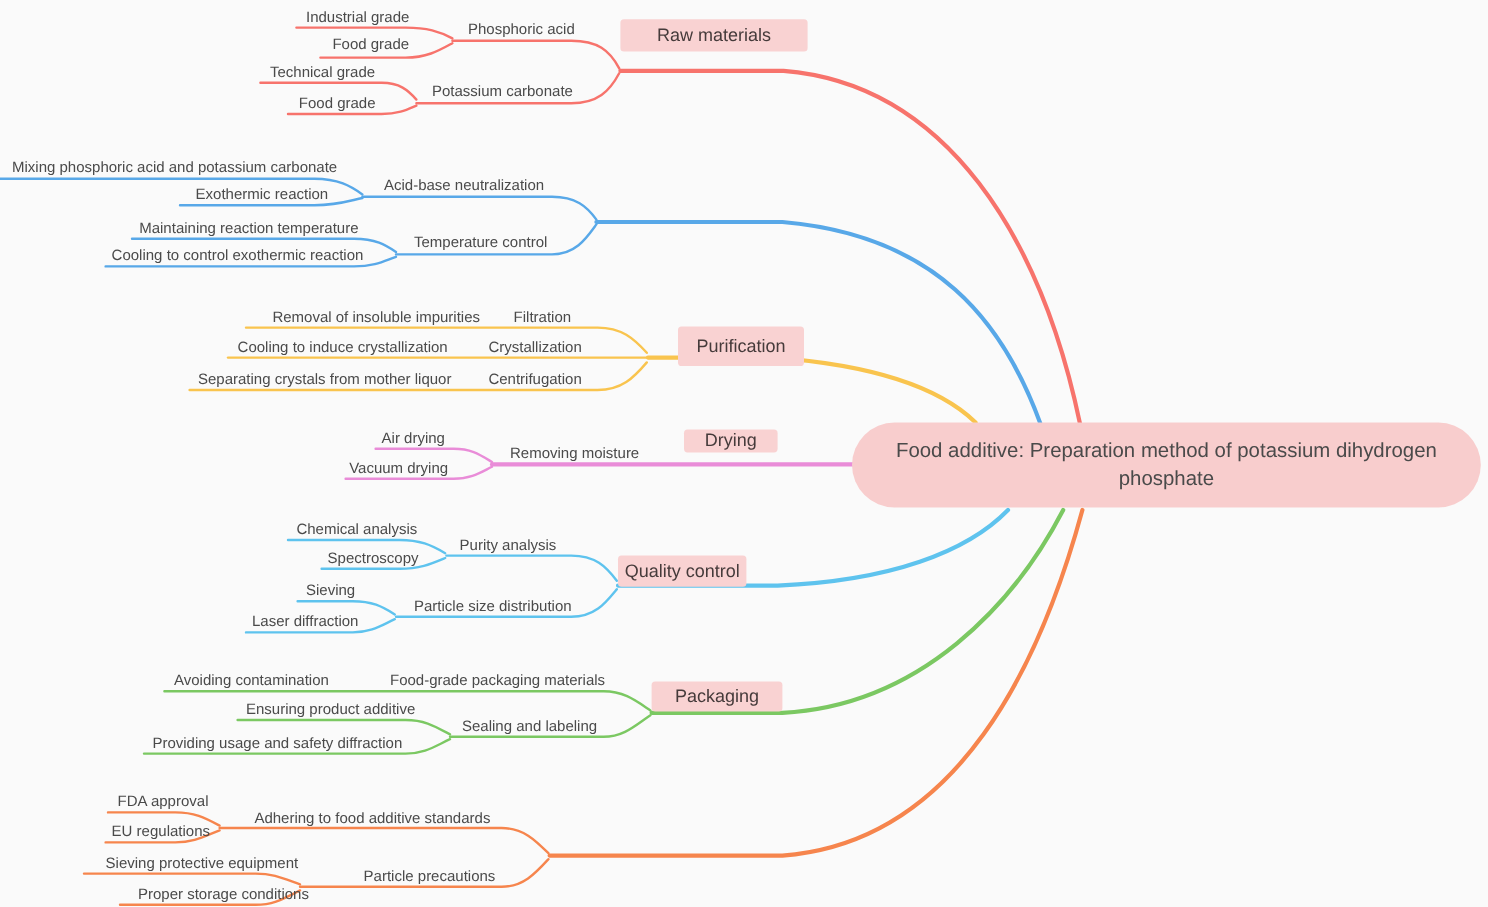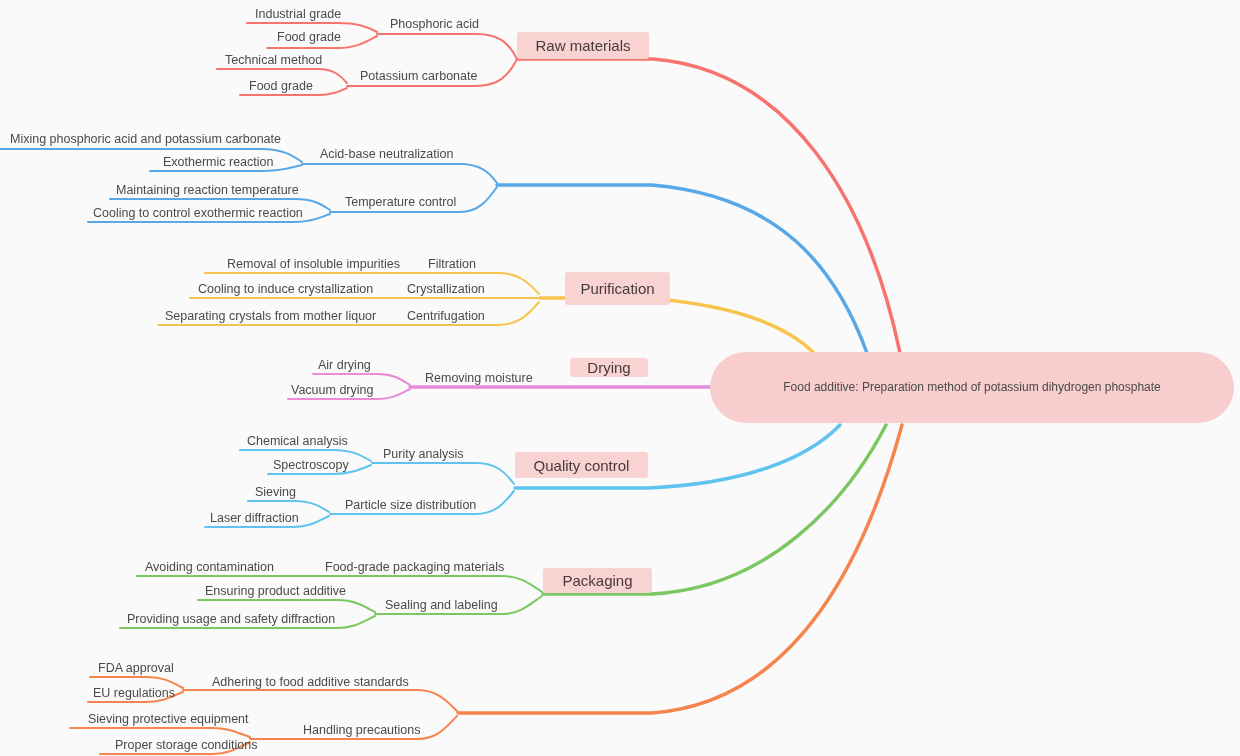--- a/index.html
+++ b/index.html
@@ -19,21 +19,21 @@
   }
   .topic{
     position:absolute;background:#F9D2D2;border-radius:3px;
     display:flex;align-items:center;justify-content:center;
     font-size:15px;color:#463b3b;white-space:nowrap;cursor:default;
   }
   .root{
     position:absolute;left:710px;top:352px;width:524px;height:71px;
     background:#F8CDCD;border-radius:36px;
     display:flex;align-items:center;justify-content:center;text-align:center;
-    font-size:12px;color:#4a4a4a;line-height:1.35;padding:0 30px;
+    font-size:17px;color:#4a4a4a;line-height:1.35;padding:0 30px;
     box-sizing:border-box;cursor:default;
   }
 </style>
 </head>
 <body>
 
 <div id="stage">
 
   <svg class="connectors" width="1240" height="756" viewBox="0 0 1240 756">
 
@@ -81,24 +81,24 @@
     <path class="sub" d="M 90 677 H 146 C 162 677 170 681 183 688" stroke="#F6854D"></path>
     <path class="sub" d="M 88 702 H 146 C 162 702 170 697 183 692" stroke="#F6854D"></path>
     <path class="sub" d="M 250 739 H 418 C 436 739 446 728 457 716" stroke="#F6854D"></path>
     <path class="sub" d="M 70 728 H 213 C 228 728 236 732 250 737" stroke="#F6854D"></path>
     <path class="sub" d="M 100 754 H 213 C 228 754 236 749 250 742" stroke="#F6854D"></path>
   </svg>
 
   <div class="leaf" style="left:255px;top:8px">Industrial grade</div>
   <div class="leaf" style="left:277px;top:31px">Food grade</div>
   <div class="leaf" style="left:390px;top:18px">Phosphoric acid</div>
-  <div class="leaf" style="left:225px;top:54px">Technical method</div>
+  <div class="leaf" style="left:225px;top:54px">Technical grade</div>
   <div class="leaf" style="left:249px;top:80px">Food grade</div>
   <div class="leaf" style="left:360px;top:70px">Potassium carbonate</div>
-  <div class="topic" style="left:517px;top:32px;width:132px;height:27px">Raw materials</div>
+  <div class="topic" style="left:517px;top:16px;width:156px;height:27px">Raw materials</div>
 
   <div class="leaf" style="left:10px;top:133px">Mixing phosphoric acid and potassium carbonate</div>
   <div class="leaf" style="left:163px;top:156px">Exothermic reaction</div>
   <div class="leaf" style="left:320px;top:148px">Acid-base neutralization</div>
   <div class="leaf" style="left:116px;top:184px">Maintaining reaction temperature</div>
   <div class="leaf" style="left:93px;top:207px">Cooling to control exothermic reaction</div>
   <div class="leaf" style="left:345px;top:196px">Temperature control</div>
 
   <div class="leaf" style="left:227px;top:258px">Removal of insoluble impurities</div>
   <div class="leaf" style="left:428px;top:258px">Filtration</div>
@@ -114,29 +114,29 @@
   <div class="topic" style="left:570px;top:358px;width:78px;height:19px">Drying</div>
 
   <div class="root">Food additive: Preparation method of potassium dihydrogen phosphate</div>
 
   <div class="leaf" style="left:247px;top:435px">Chemical analysis</div>
   <div class="leaf" style="left:273px;top:459px">Spectroscopy</div>
   <div class="leaf" style="left:383px;top:448px">Purity analysis</div>
   <div class="leaf" style="left:255px;top:486px">Sieving</div>
   <div class="leaf" style="left:210px;top:512px">Laser diffraction</div>
   <div class="leaf" style="left:345px;top:499px">Particle size distribution</div>
-  <div class="topic" style="left:515px;top:452px;width:133px;height:26px">Quality control</div>
+  <div class="topic" style="left:515px;top:463px;width:107px;height:26px">Quality control</div>
 
   <div class="leaf" style="left:145px;top:561px">Avoiding contamination</div>
   <div class="leaf" style="left:325px;top:561px">Food-grade packaging materials</div>
   <div class="leaf" style="left:205px;top:585px">Ensuring product additive</div>
   <div class="leaf" style="left:385px;top:599px">Sealing and labeling</div>
   <div class="leaf" style="left:127px;top:613px">Providing usage and safety diffraction</div>
   <div class="topic" style="left:543px;top:568px;width:109px;height:25px">Packaging</div>
 
   <div class="leaf" style="left:98px;top:662px">FDA approval</div>
   <div class="leaf" style="left:93px;top:687px">EU regulations</div>
   <div class="leaf" style="left:212px;top:676px">Adhering to food additive standards</div>
   <div class="leaf" style="left:88px;top:713px">Sieving protective equipment</div>
-  <div class="leaf" style="left:303px;top:724px">Handling precautions</div>
+  <div class="leaf" style="left:303px;top:724px">Particle precautions</div>
   <div class="leaf" style="left:115px;top:739px">Proper storage conditions</div>
 
 </div>
 
 </body></html>

